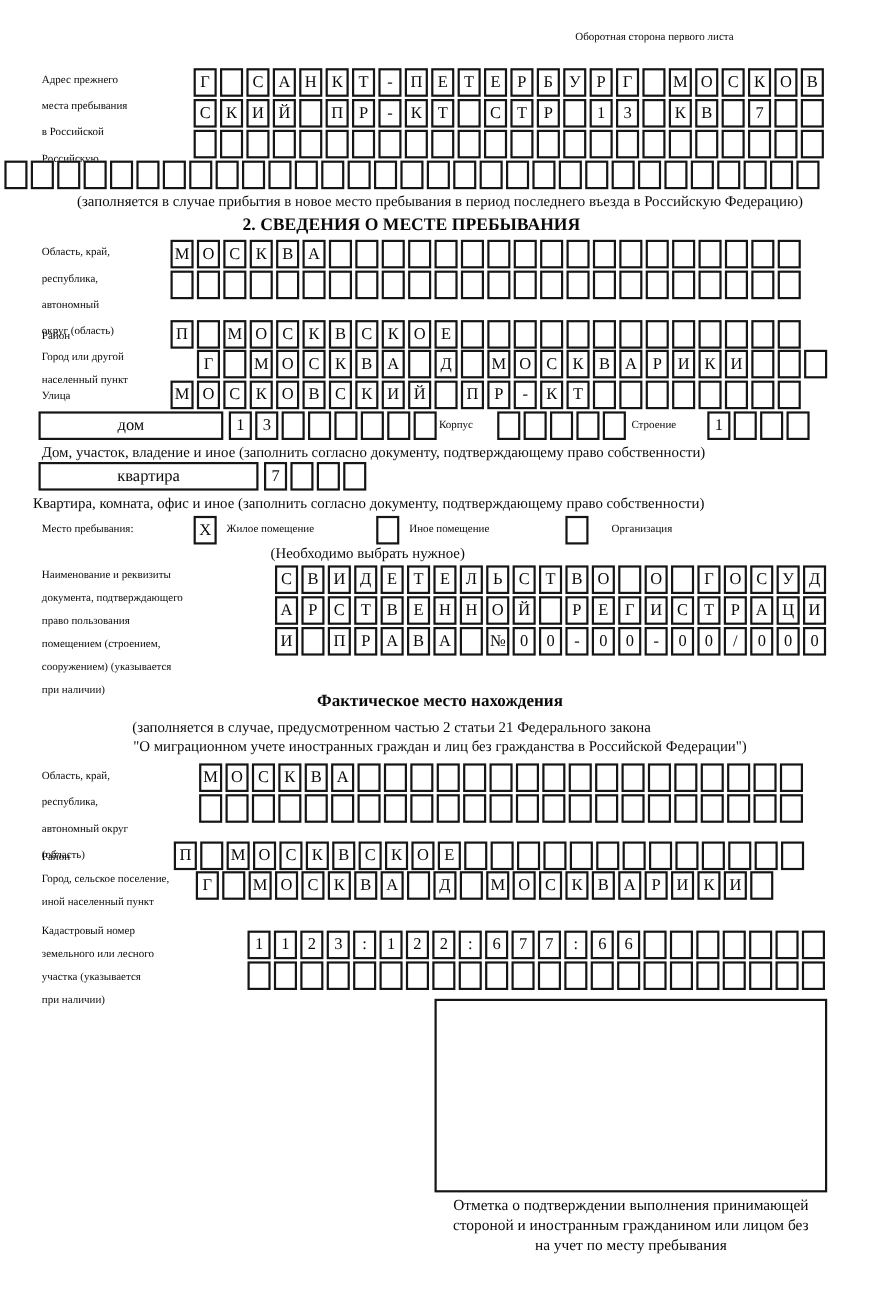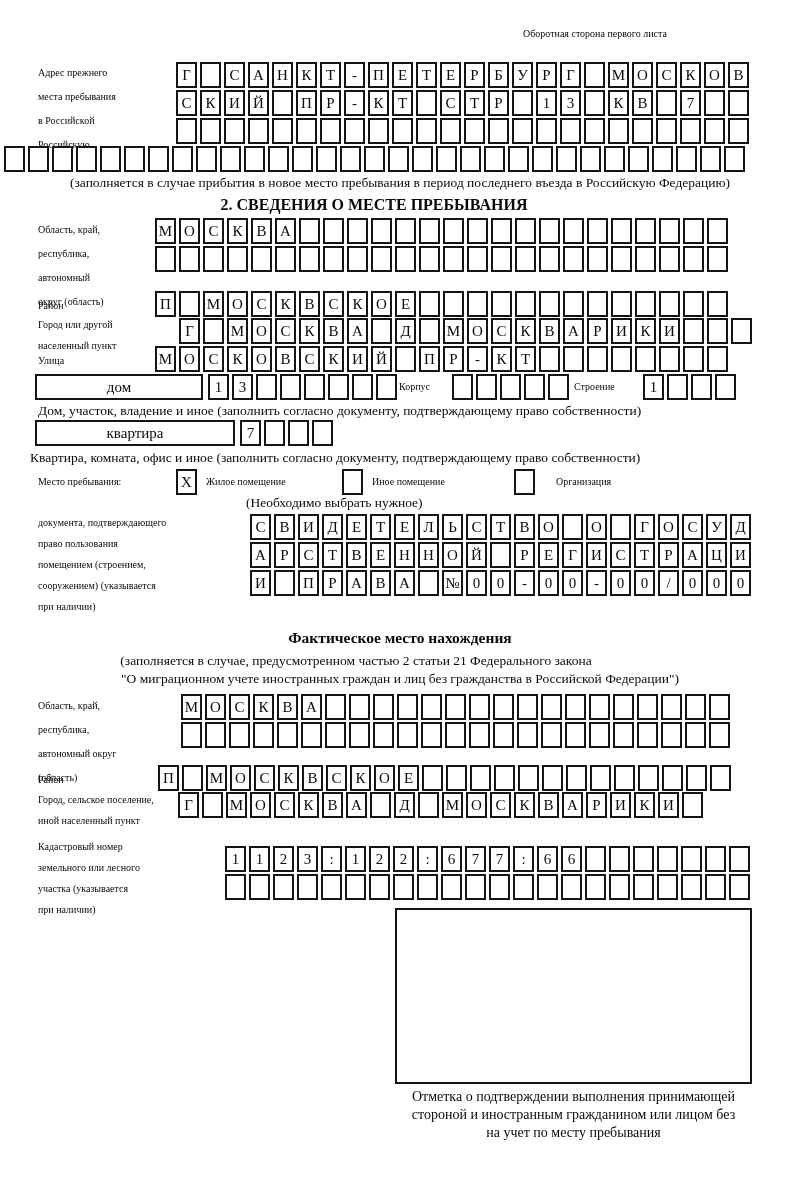--- a/index.html
+++ b/index.html
@@ -333,20 +333,21 @@
   <div class="abs lbl" style="left:38px;top:470px;">Место пребывания:</div>
   <span class="abs cell" style="left:176px;top:469px;">X</span>
   <div class="abs lbl" style="left:206px;top:470px;">Жилое помещение</div>
   <span class="abs cell" style="left:342px;top:469px;"></span>
   <div class="abs lbl" style="left:372px;top:470px;">Иное помещение</div>
   <span class="abs cell" style="left:514px;top:469px;"></span>
   <div class="abs lbl" style="left:556px;top:470px;">Организация</div>
   <div class="abs cap" style="left:246px;top:495px;">(Необходимо выбрать нужное)</div>
 
   <div class="abs lbl tight" style="left:38px;top:512px;">
+      <div>Наименование и реквизиты</div>
       <div>документа, подтверждающего</div>
       <div>право пользования</div>
       <div>помещением (строением,</div>
       <div>сооружением) (указывается</div>
       <div>при наличии)</div>
     </div>
   <div class="abs cellrow" style="left:250px;top:514px;">
       <span class="cell">С</span>
       <span class="cell">В</span>
       <span class="cell">И</span>

